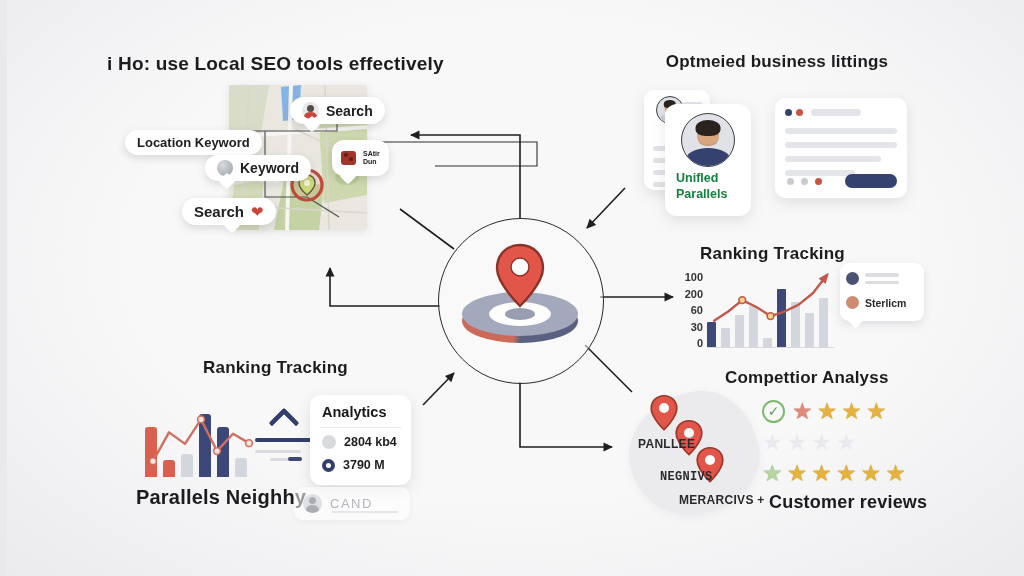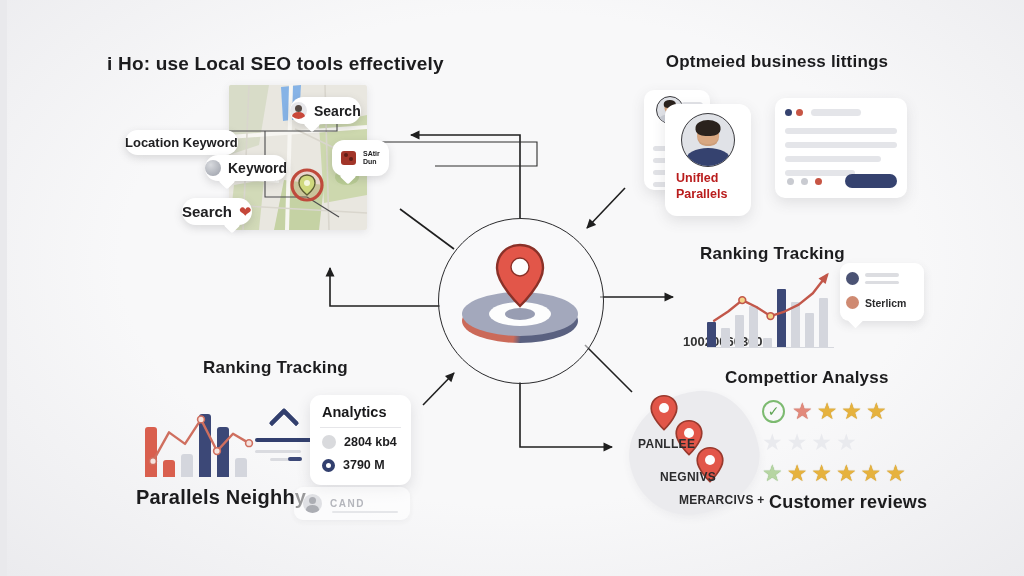--- a/index.html
+++ b/index.html
@@ -10,21 +10,21 @@
   .t-main{font-size:19px;}
   .t-sec{font-size:17px;}
 
   
   svg.overlay{position:absolute;inset:0;width:1024px;height:576px;pointer-events:none;}
 
   
   .map{left:222px;top:85px;width:138px;height:145px;border-radius:2px;overflow:hidden;
        box-shadow:0 2px 8px rgba(70,70,80,.12);}
   .pill{position:absolute;display:flex;align-items:center;gap:7px;background:#fff;border-radius:16px;
-        box-shadow:0 3px 8px rgba(70,70,80,.18);padding:0 0;color:#202022;font-weight:700;}
+        box-shadow:0 3px 8px rgba(70,70,80,.18);padding:0 12px;color:#202022;font-weight:700;}
   .pill .tail{position:absolute;bottom:-6px;left:16px;width:12px;height:12px;background:#fff;
         transform:rotate(45deg);border-radius:2px;}
   .p-search-top{left:283px;top:97px;height:27px;font-size:14px;}
   .p-loc{left:118px;top:130px;height:25px;font-size:13px;font-weight:600;}
   .p-key{left:198px;top:155px;height:26px;font-size:14px;}
   .p-search-bot{left:175px;top:198px;height:27px;font-size:15px;}
   .p-badge{left:325px;top:140px;height:36px;font-size:7px;line-height:1.2;font-weight:700;
            border-radius:12px;padding:0 9px;}
   .mini-avatar{position:relative;width:17px;height:17px;border-radius:50%;background:#e7e7ea;overflow:hidden;flex:0 0 auto;}
   .mini-avatar::before{content:"";position:absolute;left:5px;top:3px;width:7px;height:7px;border-radius:50%;background:#564a44;}
@@ -44,21 +44,21 @@
   .lc-back .ln{position:absolute;left:9px;height:5px;border-radius:3px;background:#e2e3e7;}
   .lc-front{left:658px;top:104px;width:86px;height:112px;border-radius:12px;}
   .avatar{position:relative;border-radius:50%;background:#e0e2e7;border:1px solid #3a3a3e;overflow:hidden;}
   .avatar::before{content:"";position:absolute;left:50%;top:16%;width:42%;height:46%;transform:translateX(-50%);
                   border-radius:46% 46% 40% 40%;background:#d8a781;box-shadow:inset 0 -2px 0 rgba(0,0,0,.05);}
   .avatar::after{content:"";position:absolute;left:50%;top:12%;width:48%;height:30%;transform:translateX(-50%);
                  border-radius:50% 50% 40% 40%;background:#2a221d;}
   .avatar .sh{position:absolute;left:50%;bottom:-12%;width:86%;height:46%;transform:translateX(-50%);
               border-radius:50% 50% 0 0;background:#35426f;}
   .lc-front .avatar{position:absolute;left:50%;top:9px;transform:translateX(-50%);width:52px;height:52px;}
-  .lc-label{position:absolute;left:11px;top:66px;font-size:12.5px;font-weight:600;color:#b91c1c;line-height:1.3;}
+  .lc-label{position:absolute;left:11px;top:66px;font-size:12.5px;font-weight:600;color:#15803d;line-height:1.3;}
   .browser{left:768px;top:98px;width:132px;height:100px;}
   .browser .dot{position:absolute;width:7px;height:7px;border-radius:50%;}
   .browser .bar{position:absolute;border-radius:4px;background:#e4e5e9;}
   .browser .btn{position:absolute;right:10px;bottom:10px;width:52px;height:14px;border-radius:8px;background:#35426f;}
 
   
   .hub-circle{left:431px;top:218px;width:164px;height:164px;border-radius:50%;border:1.6px solid #2a2a2c;
               background:rgba(250,250,251,.55);}
   .disc-rim{left:455px;top:299px;width:116px;height:44px;border-radius:50%;
             background:linear-gradient(100deg,#cb6a59 47%,#5a6180 53%);}
@@ -73,22 +73,22 @@
   .bar-navy{background:#3c4877;}
   .bar-gray{background:#d4d6dd;}
   .bar-red{background:#d95f4e;border-radius:3px 3px 0 0;}
   .chart-right{left:700px;top:272px;width:127px;height:76px;}
   .chart-right .bars{gap:5px;}
   .chart-right .bar{width:9px;border-radius:1px 1px 0 0;}
   .chart-left{left:138px;top:405px;width:112px;height:72px;}
   .chart-left .bars{gap:6px;border-bottom:none;}
   .chart-left .bar{width:12px;border-radius:3px 3px 0 0;}
   .chart svg{position:absolute;inset:0;width:100%;height:100%;overflow:visible;}
-  .yaxis{left:676px;top:271px;width:20px;height:78px;display:flex;flex-direction:row;
-         justify-content:space-between;align-items:flex-end;font-size:13px;color:#333;font-weight:600;}
+  .yaxis{left:676px;top:271px;width:20px;height:78px;display:flex;flex-direction:column;
+         justify-content:space-between;align-items:flex-end;font-size:11px;color:#333;font-weight:600;}
 
   
   .legend{left:833px;top:263px;width:84px;height:58px;border-radius:9px;background:#fff;
           box-shadow:0 4px 10px rgba(70,70,80,.13);}
   .legend::after{content:"";position:absolute;left:10px;bottom:-5px;width:11px;height:11px;background:#fff;
           transform:rotate(45deg);}
   .legend .row{position:absolute;left:6px;display:flex;align-items:center;gap:6px;}
   .legend .cdot{width:13px;height:13px;border-radius:50%;}
   .legend .lln{width:34px;height:3.5px;border-radius:2px;background:#dcdde1;}
   .legend-label{font-size:10.5px;font-weight:600;color:#2a2a2c;}
@@ -103,21 +103,21 @@
   .analytics .dv{position:absolute;left:10px;right:10px;top:32px;height:1px;background:#e6e6e9;}
   .analytics .row{position:absolute;left:12px;display:flex;align-items:center;gap:8px;
                   font-size:12.5px;font-weight:700;color:#1d1d1f;}
   .a-dot{width:14px;height:14px;border-radius:50%;background:#d9dadd;}
   .a-ring{width:13px;height:13px;border-radius:50%;border:4px solid #323f6e;background:#fff;box-sizing:border-box;}
   .cand{left:287px;top:487px;width:98px;height:33px;border-radius:9px;background:rgba(255,255,255,.65);
         box-shadow:0 2px 6px rgba(70,70,80,.07);display:flex;align-items:center;gap:8px;padding:0 9px;opacity:.85;}
   .cand .cav{position:relative;width:19px;height:19px;border-radius:50%;background:#dcdde1;overflow:hidden;flex:0 0 auto;}
   .cand .cav::before{content:"";position:absolute;left:6px;top:3px;width:7px;height:7px;border-radius:50%;background:#9fa1a8;}
   .cand .cav::after{content:"";position:absolute;left:3px;top:11px;width:13px;height:9px;border-radius:50%;background:#9fa1a8;}
-  .cand .txt{font-size:10px;letter-spacing:1.5px;color:#a9abb2;font-weight:700;}
+  .cand .txt{font-size:13px;letter-spacing:1.5px;color:#a9abb2;font-weight:400;}
   .cand .cln{position:absolute;left:38px;right:12px;bottom:7px;height:2px;border-radius:1px;background:#e3e4e7;}
 
   
   .blob{left:622px;top:392px;width:130px;height:122px;background:#ebebee;
         border-radius:58% 42% 55% 45% / 50% 55% 45% 50%;transform:rotate(-8deg);
         box-shadow:0 3px 8px rgba(70,70,80,.06);}
   .pin-label{position:absolute;font-size:12px;font-weight:700;color:#2b2b2d;letter-spacing:.3px;}
   .rating-rows{left:755px;top:398px;width:170px;display:flex;flex-direction:column;gap:5px;}
   .rating-row{display:flex;align-items:center;gap:4px;height:26px;}
   .star{font-size:23px;line-height:1;}
@@ -311,21 +311,21 @@
   </svg>
   <svg class="abs" style="left:667px;top:418px;" width="30" height="40" viewBox="0 0 54 68">
     <path d="M27,3 C13.5,3 4,13 4,26 c0,16 23,38 23,38 s23,-22 23,-38 C50,13 40.5,3 27,3 z" fill="#e25649" stroke="#99392d" stroke-width="3"></path>
     <circle cx="27" cy="25" r="9" fill="#fdfdfd"></circle>
   </svg>
   <svg class="abs" style="left:688px;top:445px;" width="30" height="40" viewBox="0 0 54 68">
     <path d="M27,3 C13.5,3 4,13 4,26 c0,16 23,38 23,38 s23,-22 23,-38 C50,13 40.5,3 27,3 z" fill="#e25649" stroke="#99392d" stroke-width="3"></path>
     <circle cx="27" cy="25" r="9" fill="#fdfdfd"></circle>
   </svg>
   <div class="pin-label" style="left:631px;top:437px;">PANLLEE</div>
-  <div class="pin-label" style="left:653px;top:470px;">NEGNIVS</div>
+  <div class="pin-label" style="left:653px;top:470px;font-family:Liberation Mono, monospace;">NEGNIVS</div>
   <div class="pin-label" style="left:672px;top:493px;">MERARCIVS +</div>
 
   <div class="abs rating-rows" id="ratings">
       <div class="rating-row">
         <span class="check-circle">✓</span>
         <span class="star salmon">★</span>
         <span class="star gold">★</span>
         <span class="star gold">★</span>
         <span class="star gold">★</span>
       </div>

